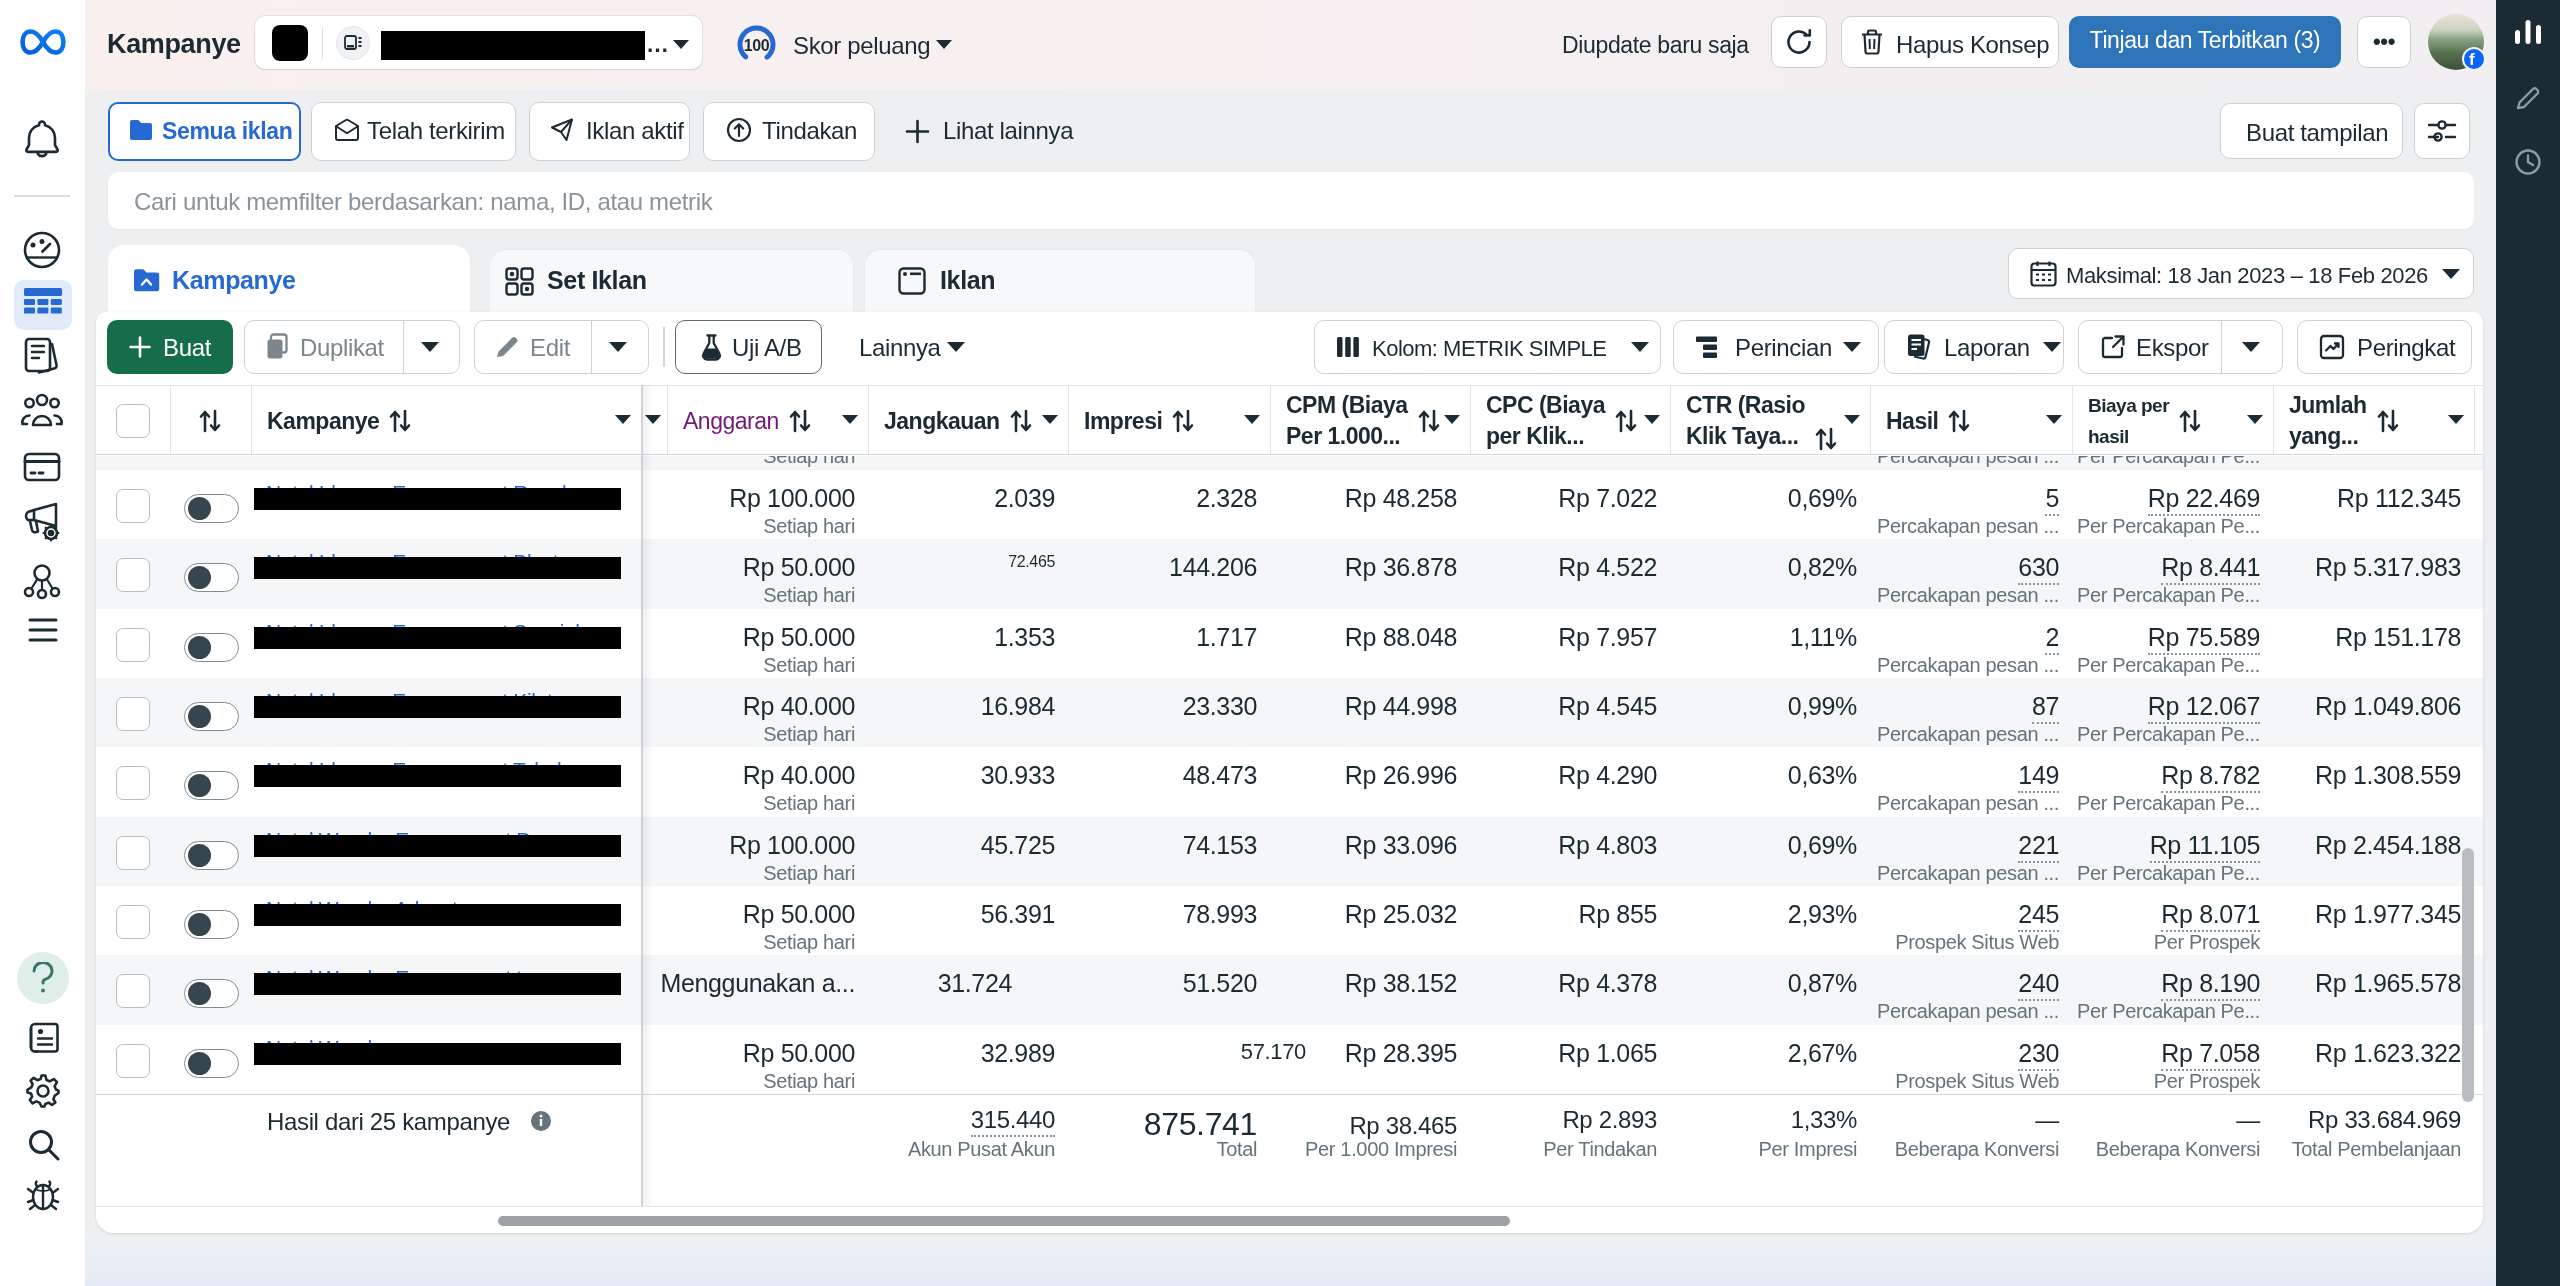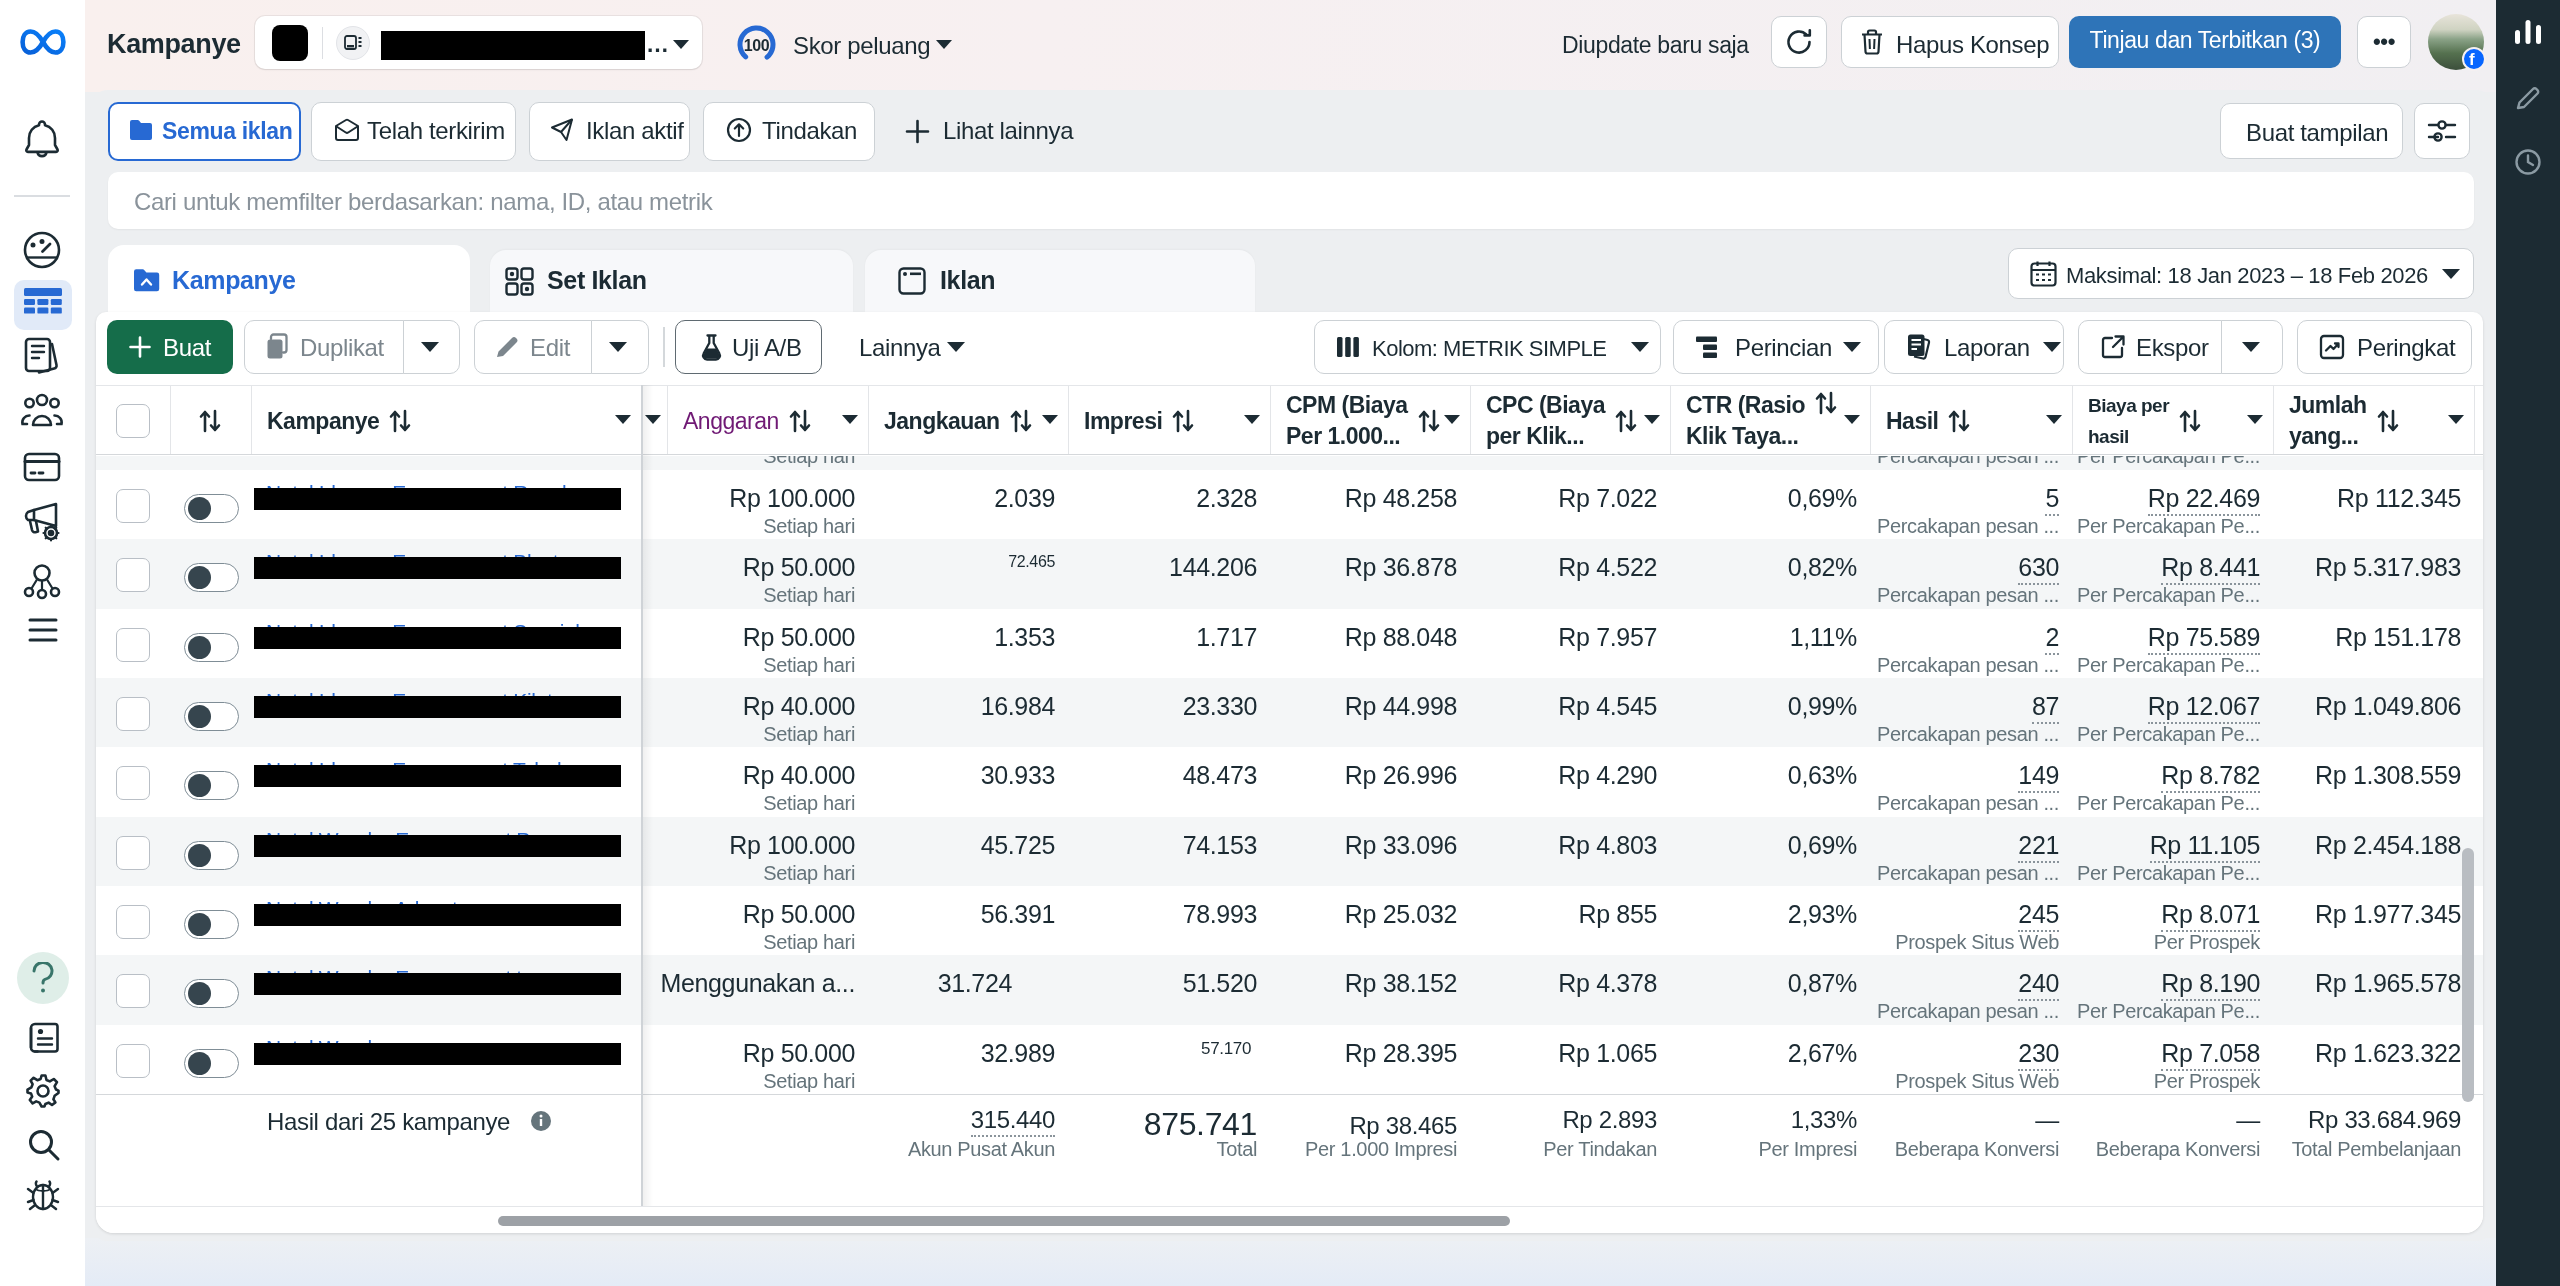--- a/index.html
+++ b/index.html
@@ -347,21 +347,21 @@
     </div>
     <div style="position:absolute;left:1444px;top:415px;width:0;height:0;border-left:8px solid transparent;border-right:8px solid transparent;border-top:9px solid #1c2b33;"></div>
 <div style="position:absolute;left:1486px;top:390px;display:flex;align-items:center;gap:9px;">
       <div style="font-size:23px;font-weight:700;color:#1c2b33;line-height:31px;white-space:nowrap;letter-spacing:-0.5px;">CPC (Biaya<br>per Klik...</div>
       <svg width="24" height="26" viewBox="0 0 24 26" fill="none" stroke="#1c2b33" stroke-width="2.6" stroke-linecap="round" stroke-linejoin="round" style="flex:none">
         <path d="M7 23 L7 4 M3 8.5 L7 4 L11 8.5"></path>
         <path d="M17 3 L17 22 M13 17.5 L17 22 L21 17.5"></path>
       </svg>
     </div>
     <div style="position:absolute;left:1644px;top:415px;width:0;height:0;border-left:8px solid transparent;border-right:8px solid transparent;border-top:9px solid #1c2b33;"></div>
-<div style="position:absolute;left:1686px;top:390px;display:flex;align-items:flex-start;gap:9px;">
+<div style="position:absolute;left:1686px;top:390px;display:flex;align-items:flex-end;gap:9px;">
       <div style="font-size:23px;font-weight:700;color:#1c2b33;line-height:31px;white-space:nowrap;letter-spacing:-0.5px;">CTR (Rasio<br>Klik Taya...</div>
       <svg width="24" height="26" viewBox="0 0 24 26" fill="none" stroke="#1c2b33" stroke-width="2.6" stroke-linecap="round" stroke-linejoin="round" style="flex:none">
         <path d="M7 23 L7 4 M3 8.5 L7 4 L11 8.5"></path>
         <path d="M17 3 L17 22 M13 17.5 L17 22 L21 17.5"></path>
       </svg>
     </div>
     <div style="position:absolute;left:1844px;top:415px;width:0;height:0;border-left:8px solid transparent;border-right:8px solid transparent;border-top:9px solid #1c2b33;"></div>
 <div style="position:absolute;left:1886px;top:407px;display:flex;align-items:center;gap:9px;height:28px;">
       <span style="font-size:23px;font-weight:700;color:#1c2b33;white-space:nowrap;letter-spacing:-0.5px;">Hasil</span>
       <svg width="24" height="26" viewBox="0 0 24 26" fill="none" stroke="#1c2b33" stroke-width="2.6" stroke-linecap="round" stroke-linejoin="round" style="flex:none">
@@ -554,21 +554,21 @@
 <div style="position:absolute;left:116px;top:1044px;width:34px;height:34px;background:#fff;border:1.6px solid #b9bfc6;border-radius:7px;"></div>
 <div style="position:absolute;left:184px;top:1049px;width:55px;height:29px;background:#fff;border:1.6px solid #7f8d96;border-radius:15px;"></div>
 <div style="position:absolute;left:188px;top:1052px;width:23px;height:23px;background:#36454e;border-radius:50%;"></div>
 <div style="position:absolute;left:254px;top:1037px;width:367px;height:28px;overflow:hidden;">
       <div style="position:absolute;left:12px;top:-1px;font-size:21px;color:#2769d3;font-weight:400;white-space:nowrap;">Natal Wonder</div>
     </div>
 <div style="position:absolute;left:254px;top:1043px;width:367px;height:22px;background:#000;"></div>
 <div style="position:absolute;right:1705px;top:1039px;font-size:25px;color:#1c2b33;font-weight:400;white-space:nowrap;text-align:right;">Rp 50.000</div>
 <div style="position:absolute;right:1705px;top:1070px;font-size:20px;color:#65747b;font-weight:400;white-space:nowrap;text-align:right;">Setiap hari</div>
 <div style="position:absolute;right:1505px;top:1039px;font-size:25px;color:#1c2b33;font-weight:400;white-space:nowrap;text-align:right;">32.989</div>
-<div style="position:absolute;right:1309px;top:1039px;font-size:17px;color:#1c2b33;font-weight:400;white-space:nowrap;text-align:right;">57.170</div>
+<div style="position:absolute;right:1254px;top:1039px;font-size:22px;color:#1c2b33;font-weight:400;white-space:nowrap;text-align:right;">57.170</div>
 <div style="position:absolute;right:1103px;top:1039px;font-size:25px;color:#1c2b33;font-weight:400;white-space:nowrap;text-align:right;">Rp 28.395</div>
 <div style="position:absolute;right:903px;top:1039px;font-size:25px;color:#1c2b33;font-weight:400;white-space:nowrap;text-align:right;">Rp 1.065</div>
 <div style="position:absolute;right:703px;top:1039px;font-size:25px;color:#1c2b33;font-weight:400;white-space:nowrap;text-align:right;">2,67%</div>
 <div style="position:absolute;right:501px;top:1039px;font-size:25px;color:#1c2b33;font-weight:400;white-space:nowrap;text-align:right;border-bottom:2px dotted #8a949b;padding-bottom:1px;">230</div>
 <div style="position:absolute;right:501px;top:1070px;font-size:20px;color:#65747b;font-weight:400;white-space:nowrap;text-align:right;">Prospek Situs Web</div>
 <div style="position:absolute;right:300px;top:1039px;font-size:25px;color:#1c2b33;font-weight:400;white-space:nowrap;text-align:right;border-bottom:2px dotted #8a949b;padding-bottom:1px;">Rp 7.058</div>
 <div style="position:absolute;right:300px;top:1070px;font-size:20px;color:#65747b;font-weight:400;white-space:nowrap;text-align:right;">Per Prospek</div>
 <div style="position:absolute;right:99px;top:1039px;font-size:25px;color:#1c2b33;font-weight:400;white-space:nowrap;text-align:right;">Rp 1.623.322</div>
 <div style="position:absolute;left:96px;top:1094px;width:2387px;height:112px;background:#fff;border-top:1px solid #d5d8db;"></div>
 <div style="position:absolute;left:267px;top:1108px;font-size:24px;color:#1c2b33;font-weight:400;white-space:nowrap;">Hasil dari 25 kampanye</div>

